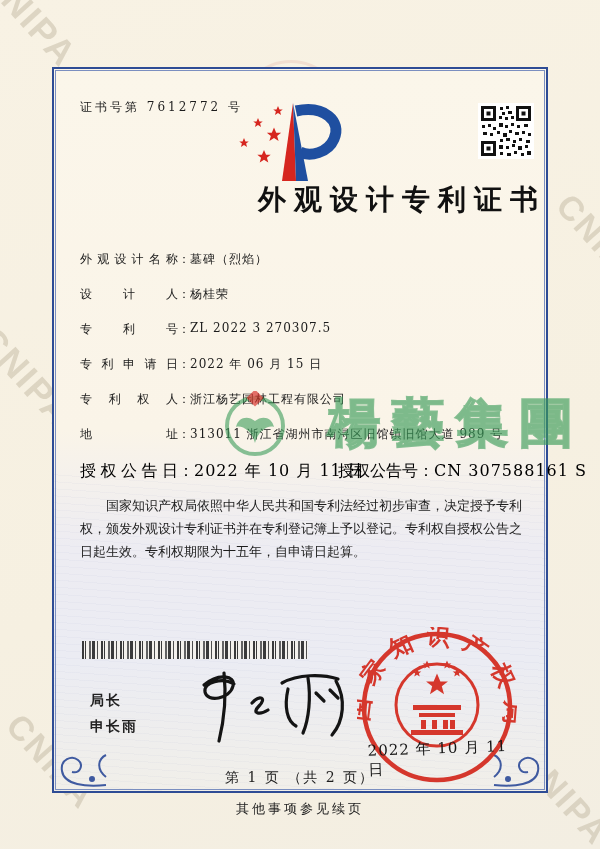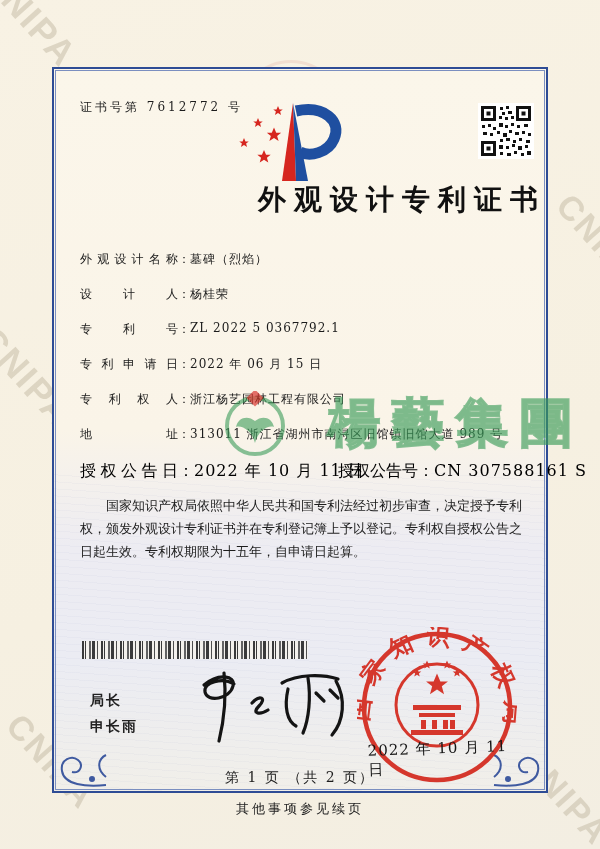--- a/index.html
+++ b/index.html
@@ -128,21 +128,21 @@
     <div class="title">外观设计专利证书</div>
 
     <div class="fields">
       <div class="frow">
         <span class="flabel">外观设计名称</span><span class="fcolon">：</span><span class="fvalue">墓碑（烈焰）</span>
       </div>
       <div class="frow">
         <span class="flabel">设计人</span><span class="fcolon">：</span><span class="fvalue">杨桂荣</span>
       </div>
       <div class="frow">
-        <span class="flabel">专利号</span><span class="fcolon">：</span><span class="fvalue">ZL 2022 5 0367792.1</span>
+        <span class="flabel">专利号</span><span class="fcolon">：</span><span class="fvalue">ZL 2022 3 270307.5</span>
       </div>
       <div class="frow">
         <span class="flabel">专利申请日</span><span class="fcolon">：</span><span class="fvalue">2022 年 06 月 15 日</span>
       </div>
       <div class="frow">
         <span class="flabel">专利权人</span><span class="fcolon">：</span><span class="fvalue">浙江杨艺园林工程有限公司</span>
       </div>
       <div class="frow">
         <span class="flabel">地址</span><span class="fcolon">：</span><span class="fvalue">313011 浙江省湖州市南浔区旧馆镇旧馆大道 989 号</span>
       </div>

